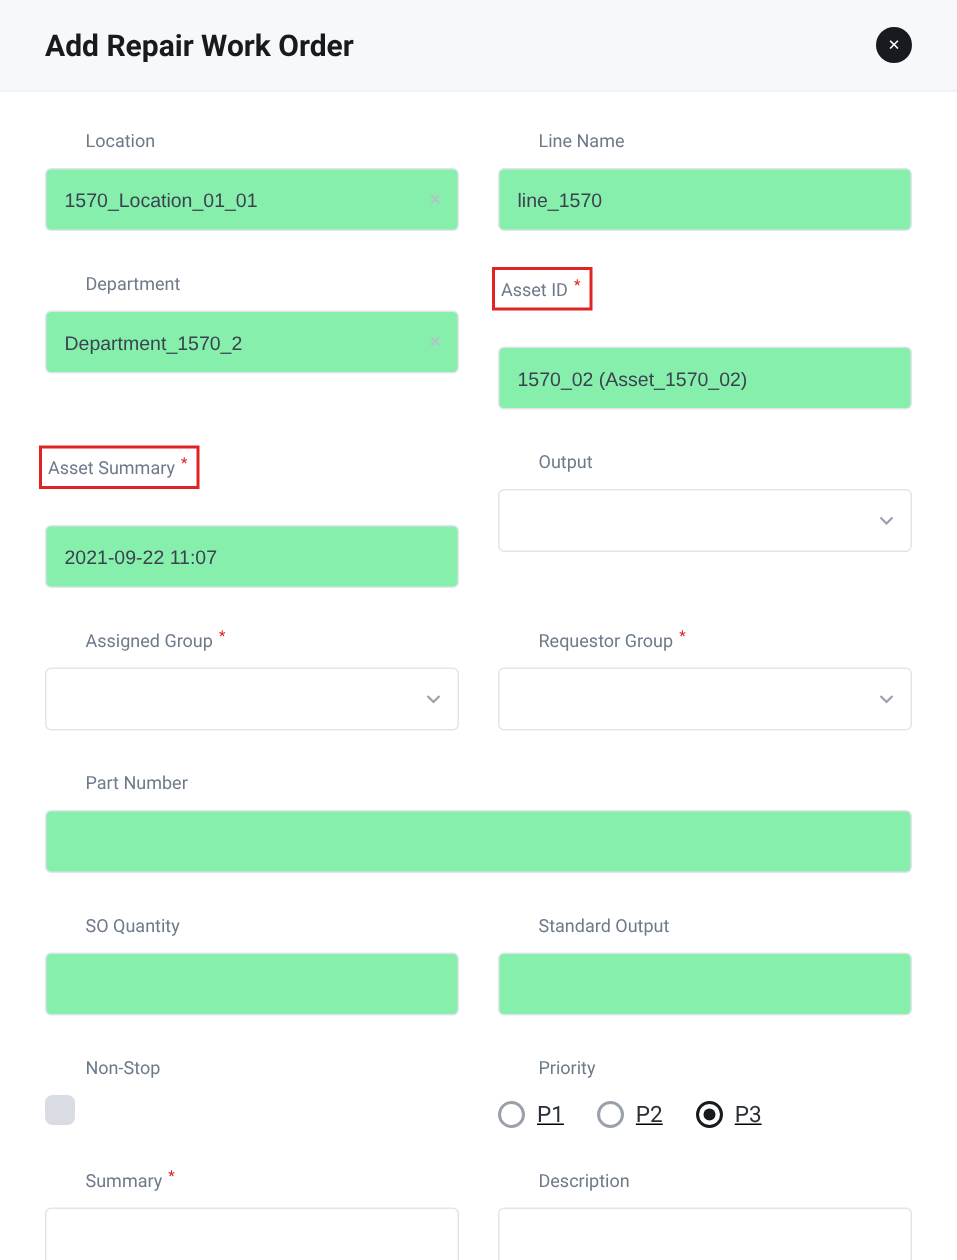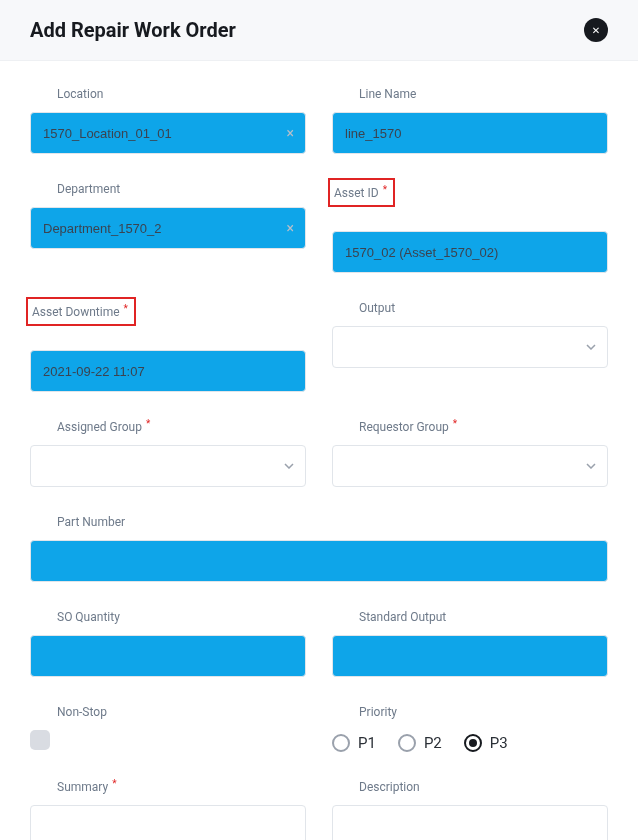--- a/index.html
+++ b/index.html
@@ -7,30 +7,30 @@
 .modal-header { background: #f7f8fa; padding: 18px 30px; display: flex; justify-content: space-between; align-items: center; border-bottom: 1px solid #eef0f3; }
 .modal-title { font-size: 20px; font-weight: 700; color: #171a1f; }
 .close-btn { width: 24px; height: 24px; border-radius: 50%; background: #171a1f; display: flex; align-items: center; justify-content: center; cursor: pointer; color: #fff; font-size: 10px; }
 .modal-body { padding: 22px 30px 10px; }
 .form-row { display: flex; gap: 26px; margin-bottom: 24px; }
 .form-col { flex: 1; }
 .label-wrap { display: inline-block; margin-bottom: 10px; margin-left: 27px; }
 .label { font-size: 12px; color: #6e7a8a; }
 .req { color: #e02424; margin-left: 4px; font-size: 10px; position: relative; top: -4px; }
 .highlight { border: 2px solid #e02424; padding: 2px 6px 4px 4px; margin-left: -4px; margin-bottom: 24px; }
-.input, .select { width: 100%; height: 42px; border: 1px solid #e1e5ea; border-radius: 4px; padding: 0 12px; font-size: 13px; color: #3b4350; background: #0ea5e9; }
+.input, .select { width: 100%; height: 42px; border: 1px solid #e1e5ea; border-radius: 4px; padding: 0 12px; font-size: 13px; color: #3b4350; background: #86efac; }
 .input.with-clear { padding-right: 30px; }
 .input-wrap { position: relative; }
 .clear-x { position: absolute; right: 12px; top: 50%; transform: translateY(-50%); color: #b8bfc9; font-size: 14px; cursor: pointer; }
 .select { appearance: none; background: #fff; cursor: pointer; }
 .select-wrap { position: relative; }
 .chev { position: absolute; right: 12px; top: 50%; transform: translateY(-50%); pointer-events: none; }
 .checkbox { width: 20px; height: 20px; border-radius: 5px; background: #d9dce2; cursor: pointer; }
 .radios { display: flex; gap: 22px; align-items: center; padding-top: 4px; }
-.radio { display: flex; align-items: flex-start; gap: 8px; cursor: pointer; }
+.radio { display: flex; align-items: flex-start; gap: 8px; cursor: pointer; text-decoration: underline; }
 .radio-ring { width: 18px; height: 18px; border-radius: 50%; border: 2px solid #9aa1ac; position: relative; flex-shrink: 0; }
 .radio-ring.checked { border-color: #171a1f; }
 .radio-ring.checked::after { content: ""; position: absolute; inset: 3px; background: #171a1f; border-radius: 50%; }
 .radio-label { font-size: 15px; color: #2a2f36; }
 .textarea { width: 100%; height: 68px; border: 1px solid #e1e5ea; border-radius: 4px; padding: 10px 12px; font-size: 13px; resize: none; }
 </style>
 </head>
 <body>
 
 <div class="modal-header">
@@ -65,21 +65,21 @@
       </div>
     </div>
     <div class="form-col">
       <div class="label-wrap highlight"><span class="label">Asset ID</span><span class="req">*</span></div>
       <input class="input" value="1570_02 (Asset_1570_02)" style="">
     </div>
   </div>
 
   <div class="form-row">
     <div class="form-col">
-      <div class="label-wrap highlight"><span class="label">Asset Downtime</span><span class="req">*</span></div>
+      <div class="label-wrap highlight"><span class="label">Asset Summary</span><span class="req">*</span></div>
       <input class="input" value="2021-09-22 11:07" style="">
     </div>
     <div class="form-col">
       <div class="label-wrap"><span class="label">Output</span></div>
       <div class="select-wrap">
         <select class="select"></select>
         <svg class="chev" width="10" height="6" viewBox="0 0 10 6">
             <path d="M1 1l4 4 4-4" stroke="#9aa1ac" stroke-width="1.5" fill="none"></path>
           </svg>
       </div>

